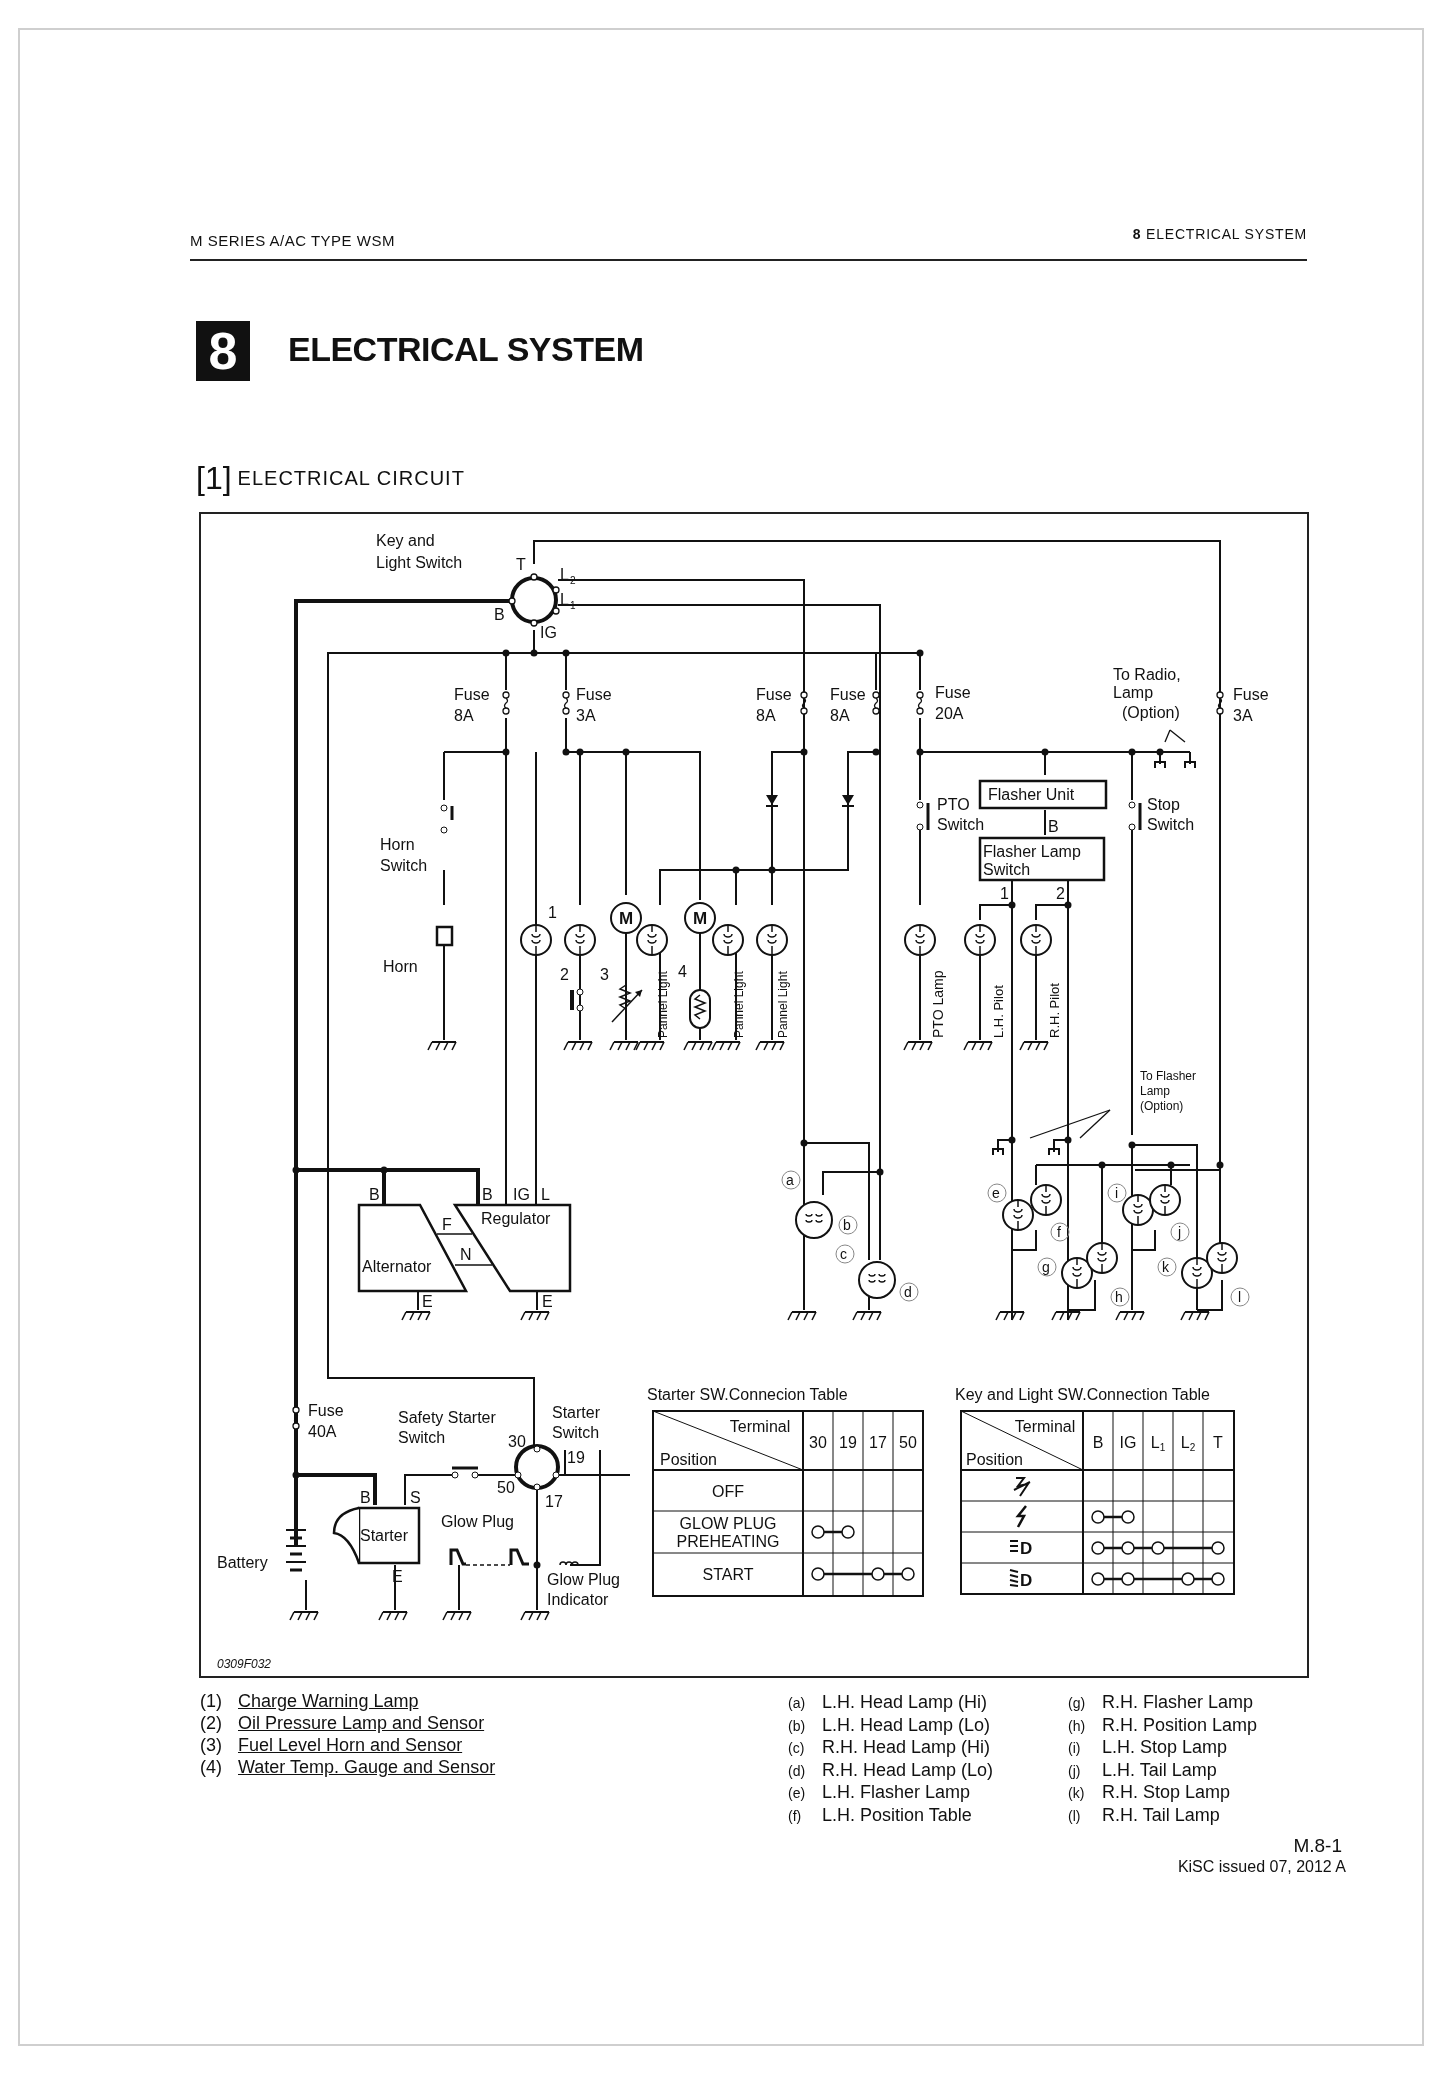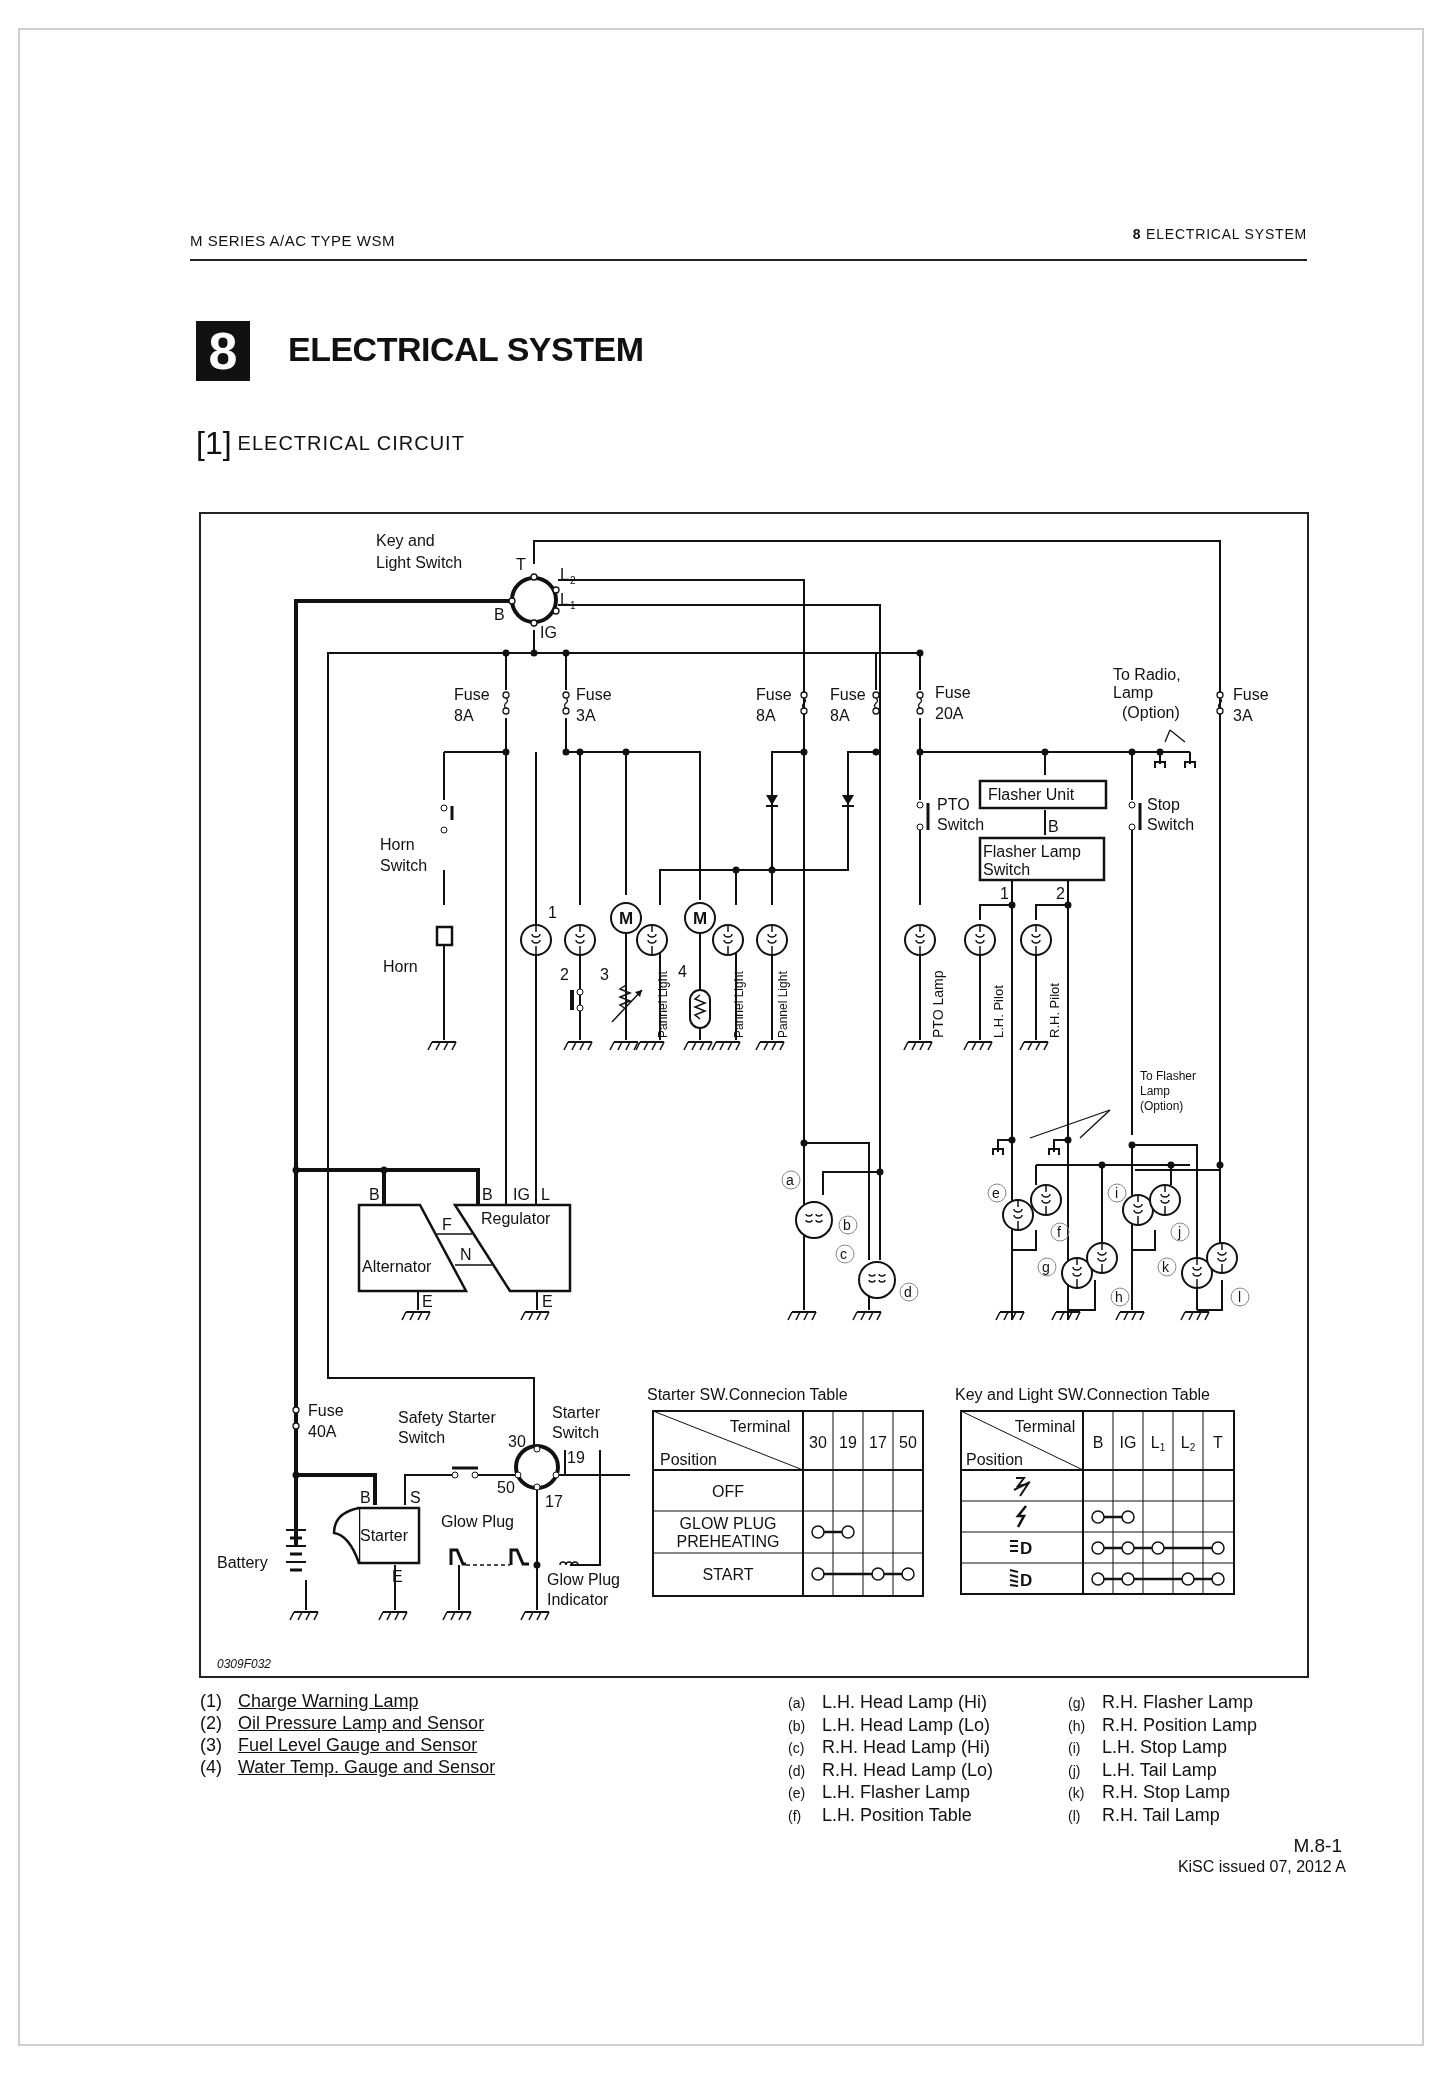--- a/index.html
+++ b/index.html
@@ -4,21 +4,21 @@
 <style>
   html, body { margin: 0; padding: 0; background: #ffffff; }
   body { width: 1450px; height: 2100px; position: relative; overflow: hidden; font-family: "Liberation Sans", sans-serif; color: #111; }
   .page-frame { position: absolute; left: 18px; top: 28px; width: 1406px; height: 2018px; border: 2px solid #cfcfcf; box-sizing: border-box; }
   .hdr-left { position: absolute; left: 190px; top: 232px; font-size: 15px; letter-spacing: 0.5px; }
   .hdr-right { position: absolute; right: 143px; top: 226px; font-size: 14px; letter-spacing: 0.8px; }
   .hdr-right b { font-weight: bold; }
   .hdr-rule { position: absolute; left: 190px; top: 259px; width: 1117px; height: 2px; background: #222; }
   .chap-box { position: absolute; left: 196px; top: 321px; width: 54px; height: 60px; background: #111; color: #fff; font-weight: bold; font-size: 52px; line-height: 60px; text-align: center; }
   .chap-title { position: absolute; left: 288px; top: 330px; font-size: 34px; font-weight: bold; letter-spacing: -0.5px; }
-  .sec-title { position: absolute; left: 196px; top: 425px; font-size: 20px; letter-spacing: 1px; }
+  .sec-title { position: absolute; left: 196px; top: 460px; font-size: 20px; letter-spacing: 1px; }
   .sec-title .br { font-size: 32px; vertical-align: -4px; letter-spacing: 0; margin-right: 6px; }
   .diagram-box { position: absolute; left: 199px; top: 512px; width: 1110px; height: 1166px; border: 2px solid #222; box-sizing: border-box; }
   svg.schem { position: absolute; left: 0; top: 0; width: 1450px; height: 2100px; }
   svg.schem text { font-family: "Liberation Sans", sans-serif; fill: #111; }
   .legend-num { position: absolute; left: 200px; top: 1690px; font-size: 18px; line-height: 22px; }
   .legend-num div { white-space: nowrap; text-decoration: underline; }
   .legend-num .k { display: inline-block; width: 38px; }
   .legend-alpha { position: absolute; top: 1692px; font-size: 18px; line-height: 21.6px; }
   .legend-alpha .k { display: inline-block; width: 34px; font-size: 14px; }
   .legend-alpha div { white-space: nowrap; margin-left: 36px; }
@@ -571,21 +571,21 @@
         <circle cx="1128" cy="1579" r="6" fill="#fff" stroke="#111" stroke-width="1.5"></circle>
         <circle cx="1188" cy="1579" r="6" fill="#fff" stroke="#111" stroke-width="1.5"></circle>
         <circle cx="1218" cy="1579" r="6" fill="#fff" stroke="#111" stroke-width="1.5"></circle>
       </g>
   </g>
 </svg>
 
 <div class="legend-num">
   <div><span class="k">(1)</span><span>Charge Warning Lamp</span></div>
   <div><span class="k">(2)</span><span>Oil Pressure Lamp and Sensor</span></div>
-  <div><span class="k">(3)</span><span>Fuel Level Gauge and Sensor</span></div>
+  <div><span class="k">(3)</span><span>Fuel Level Horn and Sensor</span></div>
   <div><span class="k">(4)</span><span>Water Temp. Gauge and Sensor</span></div>
 </div>
 
 <div class="legend-alpha" style="left:752px">
   <div><span class="k">(a)</span><span>L.H. Head Lamp (Hi)</span></div>
   <div><span class="k">(b)</span><span>L.H. Head Lamp (Lo)</span></div>
   <div><span class="k">(c)</span><span>R.H. Head Lamp (Hi)</span></div>
   <div><span class="k">(d)</span><span>R.H. Head Lamp (Lo)</span></div>
   <div><span class="k">(e)</span><span>L.H. Flasher Lamp</span></div>
   <div><span class="k">(f)</span><span>L.H. Position Table</span></div>

